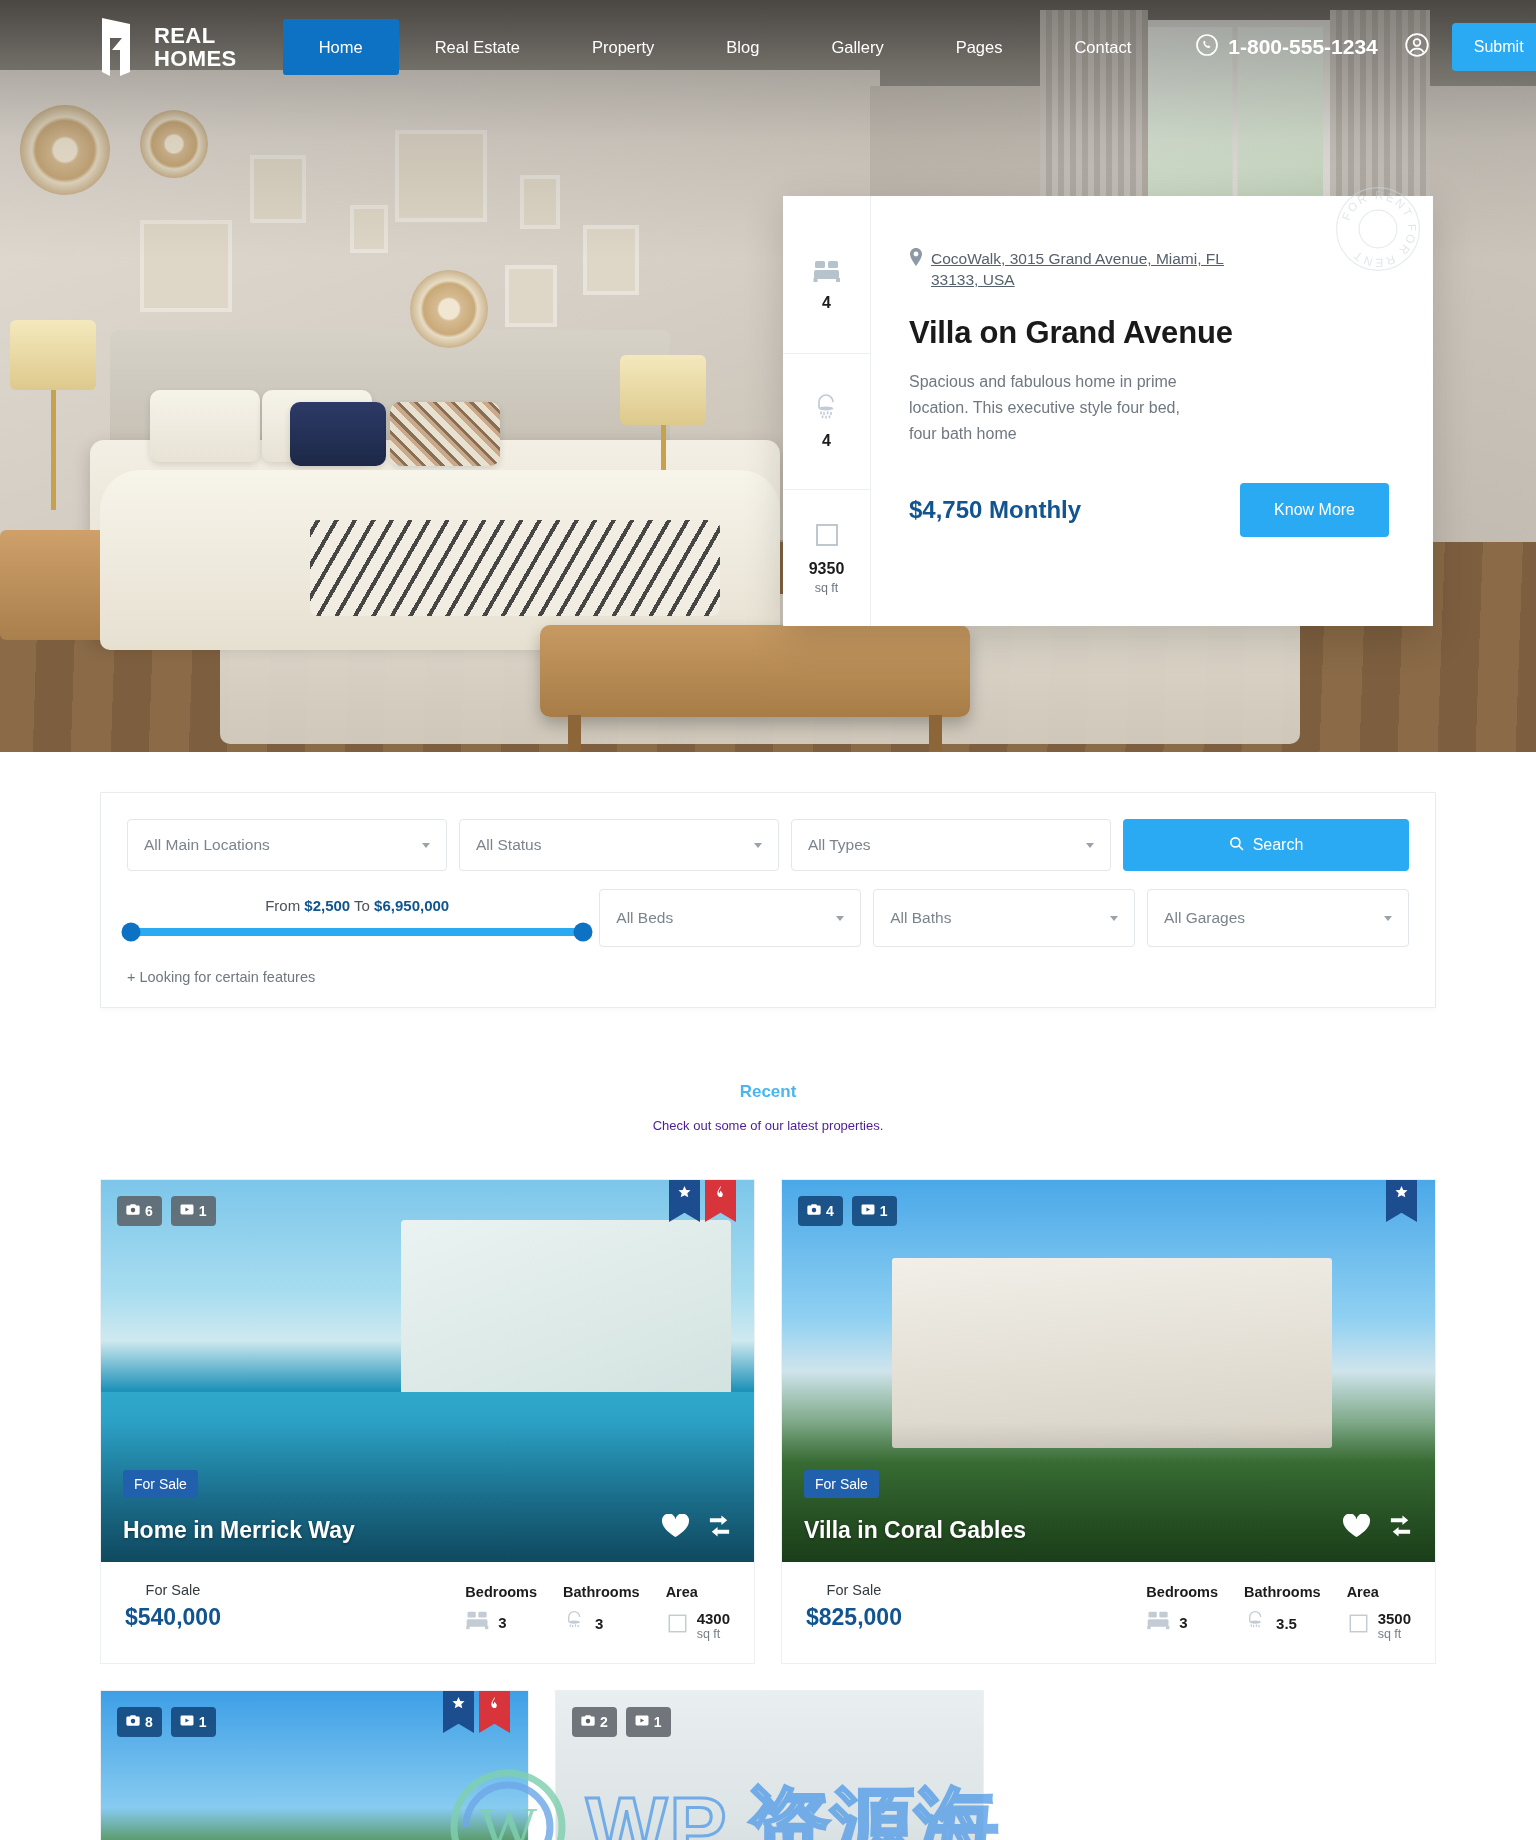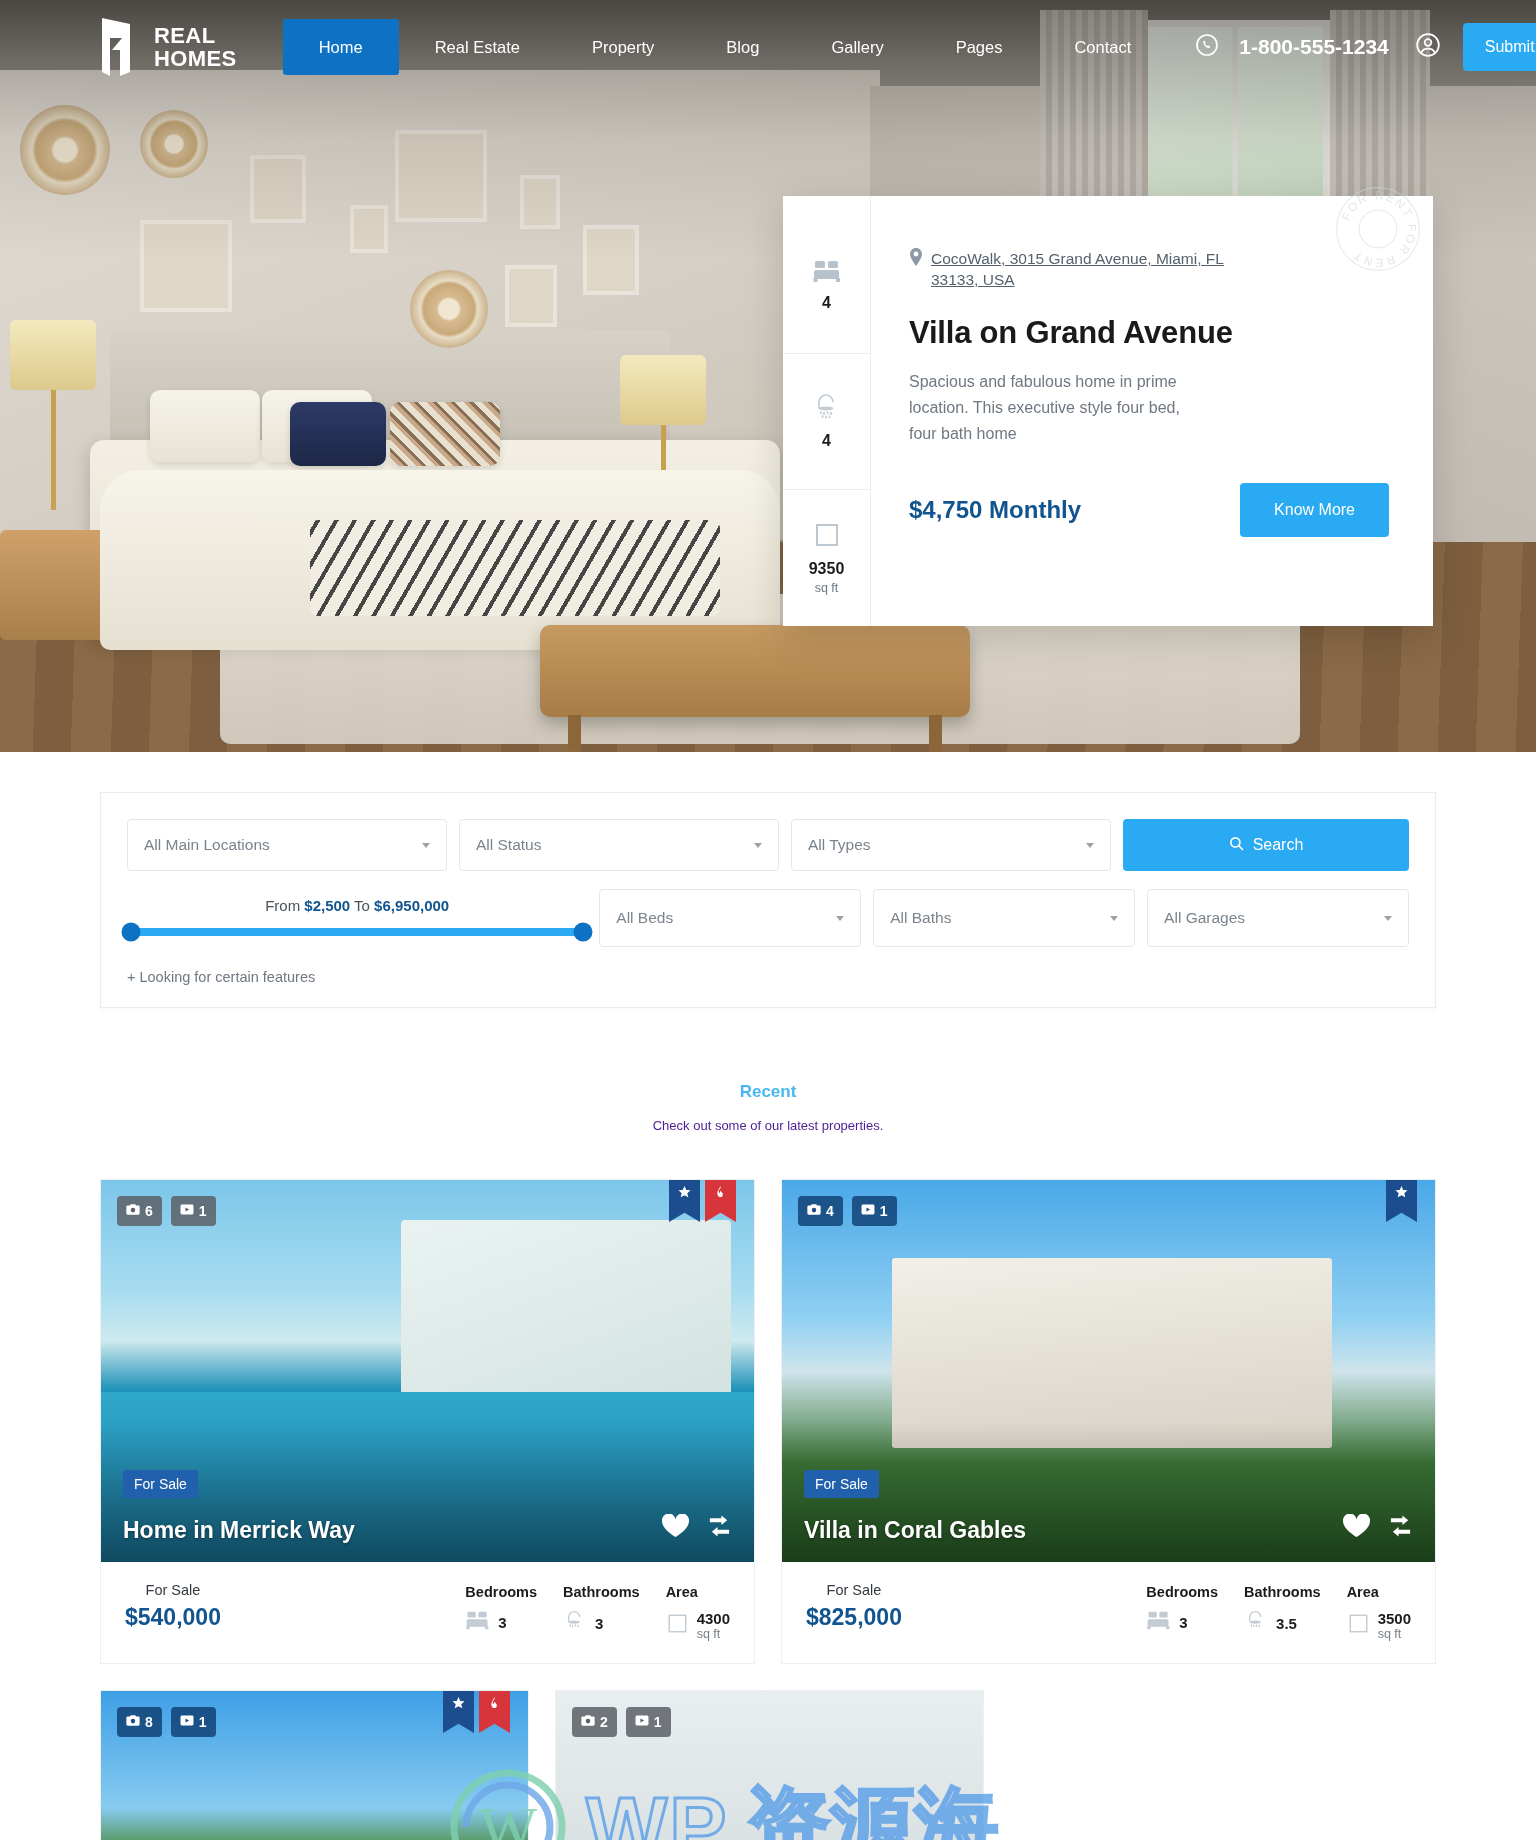--- a/index.html
+++ b/index.html
@@ -126,21 +126,21 @@
   .logo{ display:flex; align-items:center; gap:14px; }
   .logo-mark{ width:44px; height:62px; position:relative; }
   .logo-text{ color:#fff; font-weight:bold; font-size:22px; line-height:23px; letter-spacing:.4px; }
   .nav{ display:flex; align-items:center; margin-left:46px; }
   .nav a{
     color:#fff; text-decoration:none; font-size:16.5px; padding:0 36px; height:56px;
     display:flex; align-items:center; white-space:nowrap;
   }
   .nav a.active{ background:#0d71c4; border-radius:3px; }
   .phone{
-    display:flex; align-items:center; gap:20px; color:#fff; font-weight:bold;
+    display:flex; align-items:center; gap:9px; color:#fff; font-weight:bold;
     font-size:21px; margin-left:28px; white-space:nowrap;
   }
   .user-ic{ margin-left:26px; }
   .submit-btn{
     margin-left:22px; background:#29aaf2; color:#fff; border:none; border-radius:4px;
     padding:10px 22px; height:48px; font-size:16px; cursor:pointer; font-family:inherit;
   }
 
   
   .hero-card{

